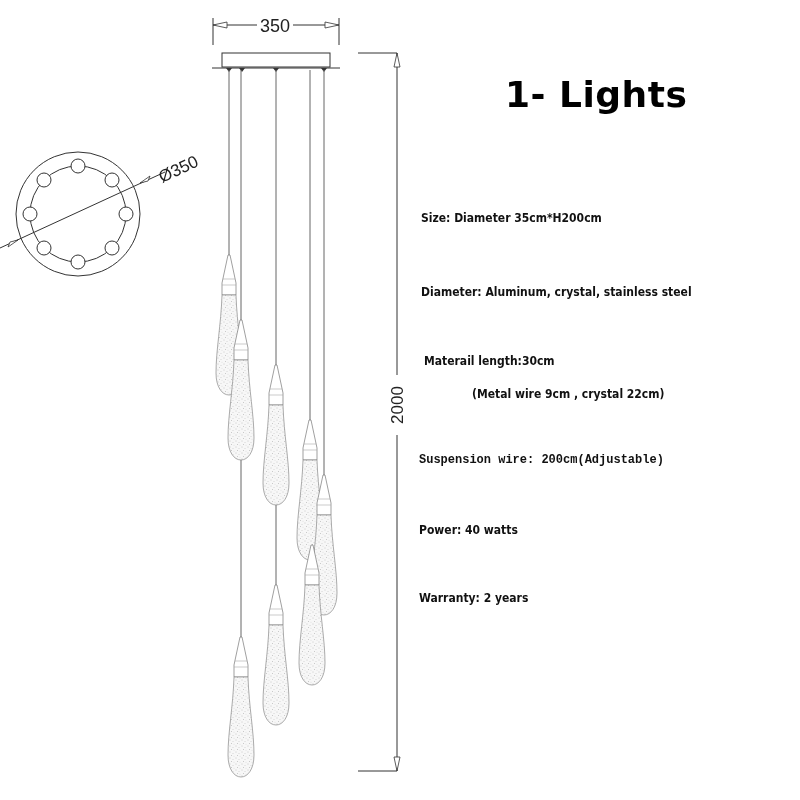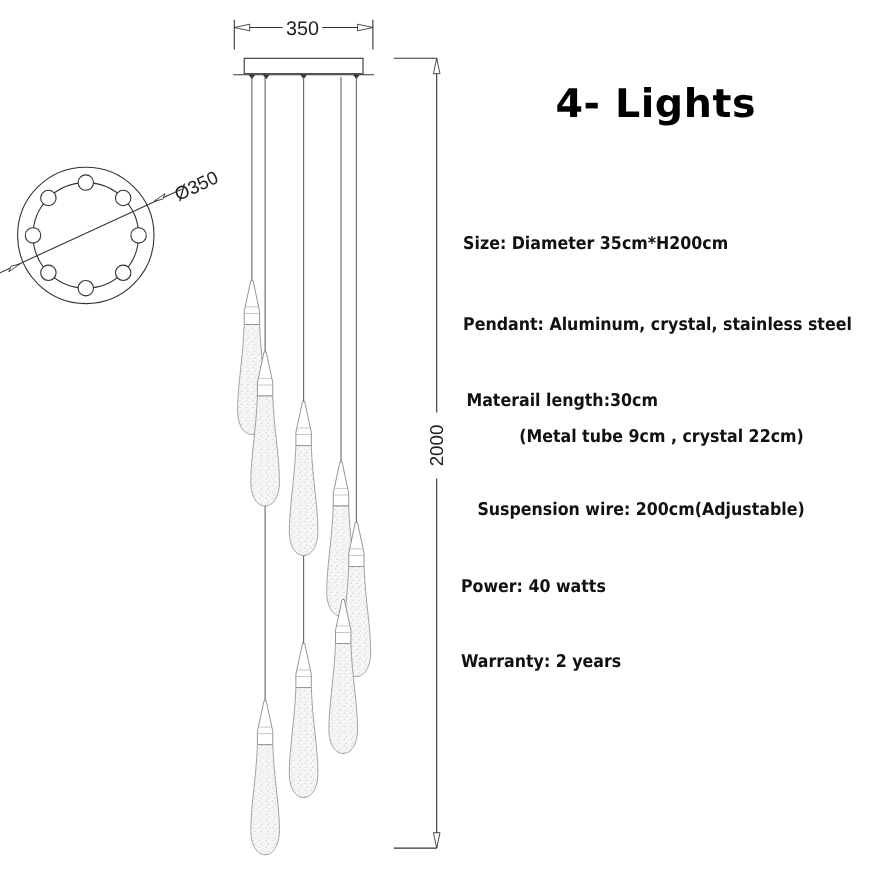--- a/index.html
+++ b/index.html
@@ -1,19 +1,19 @@
 <!DOCTYPE html>
 <html><head>
 <meta charset="utf-8">
 <style>
   html, body { margin: 0; padding: 0; background: #ffffff; }
   body { width: 800px; height: 800px; position: relative; overflow: hidden; font-family: "DejaVu Sans", sans-serif; }
   #drawing { position: absolute; left: 0; top: 0; width: 800px; height: 800px; }
   .title { position: absolute; left: 505px; top: 74px; font-size: 36px; font-weight: bold; color: #000; font-family: "DejaVu Sans", sans-serif; letter-spacing: 0.5px; }
-  .spec { position: absolute; font-size: 16px; font-weight: bold; color: #111; white-space: nowrap; font-family: "DejaVu Sans Condensed", "DejaVu Sans", sans-serif; }
+  .spec { position: absolute; font-size: 12px; font-weight: bold; color: #111; white-space: nowrap; font-family: "DejaVu Sans Condensed", "DejaVu Sans", sans-serif; }
   .dimtxt { font-family: "Liberation Sans", sans-serif; fill: #222; }
 </style>
 </head>
 <body>
 
 <svg id="drawing" viewBox="0 0 800 800" xmlns="http://www.w3.org/2000/svg">
   <defs>
     <pattern id="speckle" width="6" height="6" patternUnits="userSpaceOnUse">
       <rect width="6" height="6" fill="#f7f7f7"></rect>
       <circle cx="1" cy="1" r="0.45" fill="#999"></circle>
@@ -93,21 +93,21 @@
       <circle cx="30" cy="214" r="7"></circle>
       <circle cx="44" cy="180" r="7"></circle>
     </g>
     <line x1="0" y1="248" x2="165" y2="172" stroke="#333" stroke-width="1"></line>
     <path d="M 18 240 L 8 247 L 10 242 Z" fill="#fff" stroke="#333" stroke-width="0.8"></path>
     <path d="M 140 183 L 150 176 L 148 181 Z" fill="#fff" stroke="#333" stroke-width="0.8"></path>
     <text class="dimtxt" x="0" y="0" font-size="17" transform="translate(162,183) rotate(-25)">Ø350</text>
   </g>
 </svg>
 
-<div class="title">4- Lights</div>
+<div class="title">1- Lights</div>
 
 <div class="spec" style="left:421px; top:211px;">Size: Diameter 35cm*H200cm</div>
-<div class="spec" style="left:421px; top:285px;">Pendant: Aluminum, crystal, stainless steel</div>
+<div class="spec" style="left:421px; top:285px;">Diameter: Aluminum, crystal, stainless steel</div>
 <div class="spec" style="left:424px; top:354px;">Materail length:30cm</div>
-<div class="spec" style="left:472px; top:387px;">(Metal tube 9cm  , crystal  22cm)</div>
-<div class="spec" style="left:434px; top:453px;">Suspension wire: 200cm(Adjustable)</div>
+<div class="spec" style="left:472px; top:387px;">(Metal wire 9cm  , crystal  22cm)</div>
+<div class="spec" style="left:419px; top:453px;font-family:Liberation Mono, monospace;">Suspension wire: 200cm(Adjustable)</div>
 <div class="spec" style="left:419px; top:523px;text-align:right;">Power: 40 watts</div>
 <div class="spec" style="left:419px; top:591px;">Warranty: 2 years</div>
 
 </body></html>

